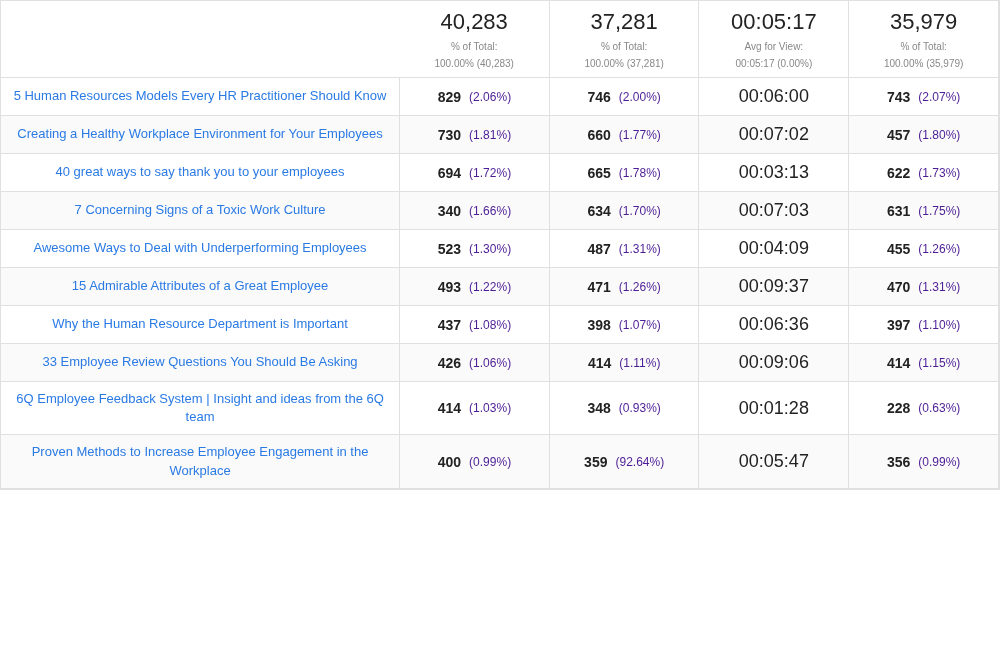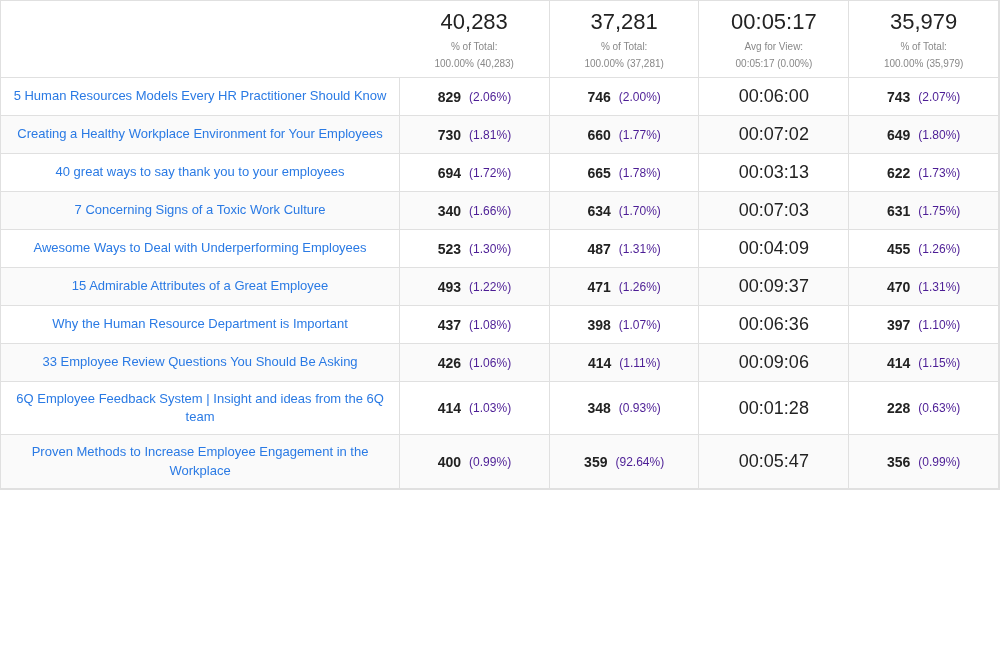--- a/index.html
+++ b/index.html
@@ -180,21 +180,21 @@
               <span class="pct-val">(1.77%)</span>
             </div>
           </td>
           <td class="col-data">
             <div class="cell-content">
               <span class="time-val">00:07:02</span>
             </div>
           </td>
           <td class="col-data">
             <div class="cell-content">
-              <span class="primary-val">649</span>
+              <span class="primary-val">457</span>
               <span class="pct-val">(1.80%)</span>
             </div>
           </td>
         </tr>
         <tr class="data-row">
           <td class="col-title"><a class="title-link" href="#">40 great ways to say thank you to your employees</a></td>
           <td class="col-data">
             <div class="cell-content">
               <span class="primary-val">694</span>
               <span class="pct-val">(1.72%)</span>

